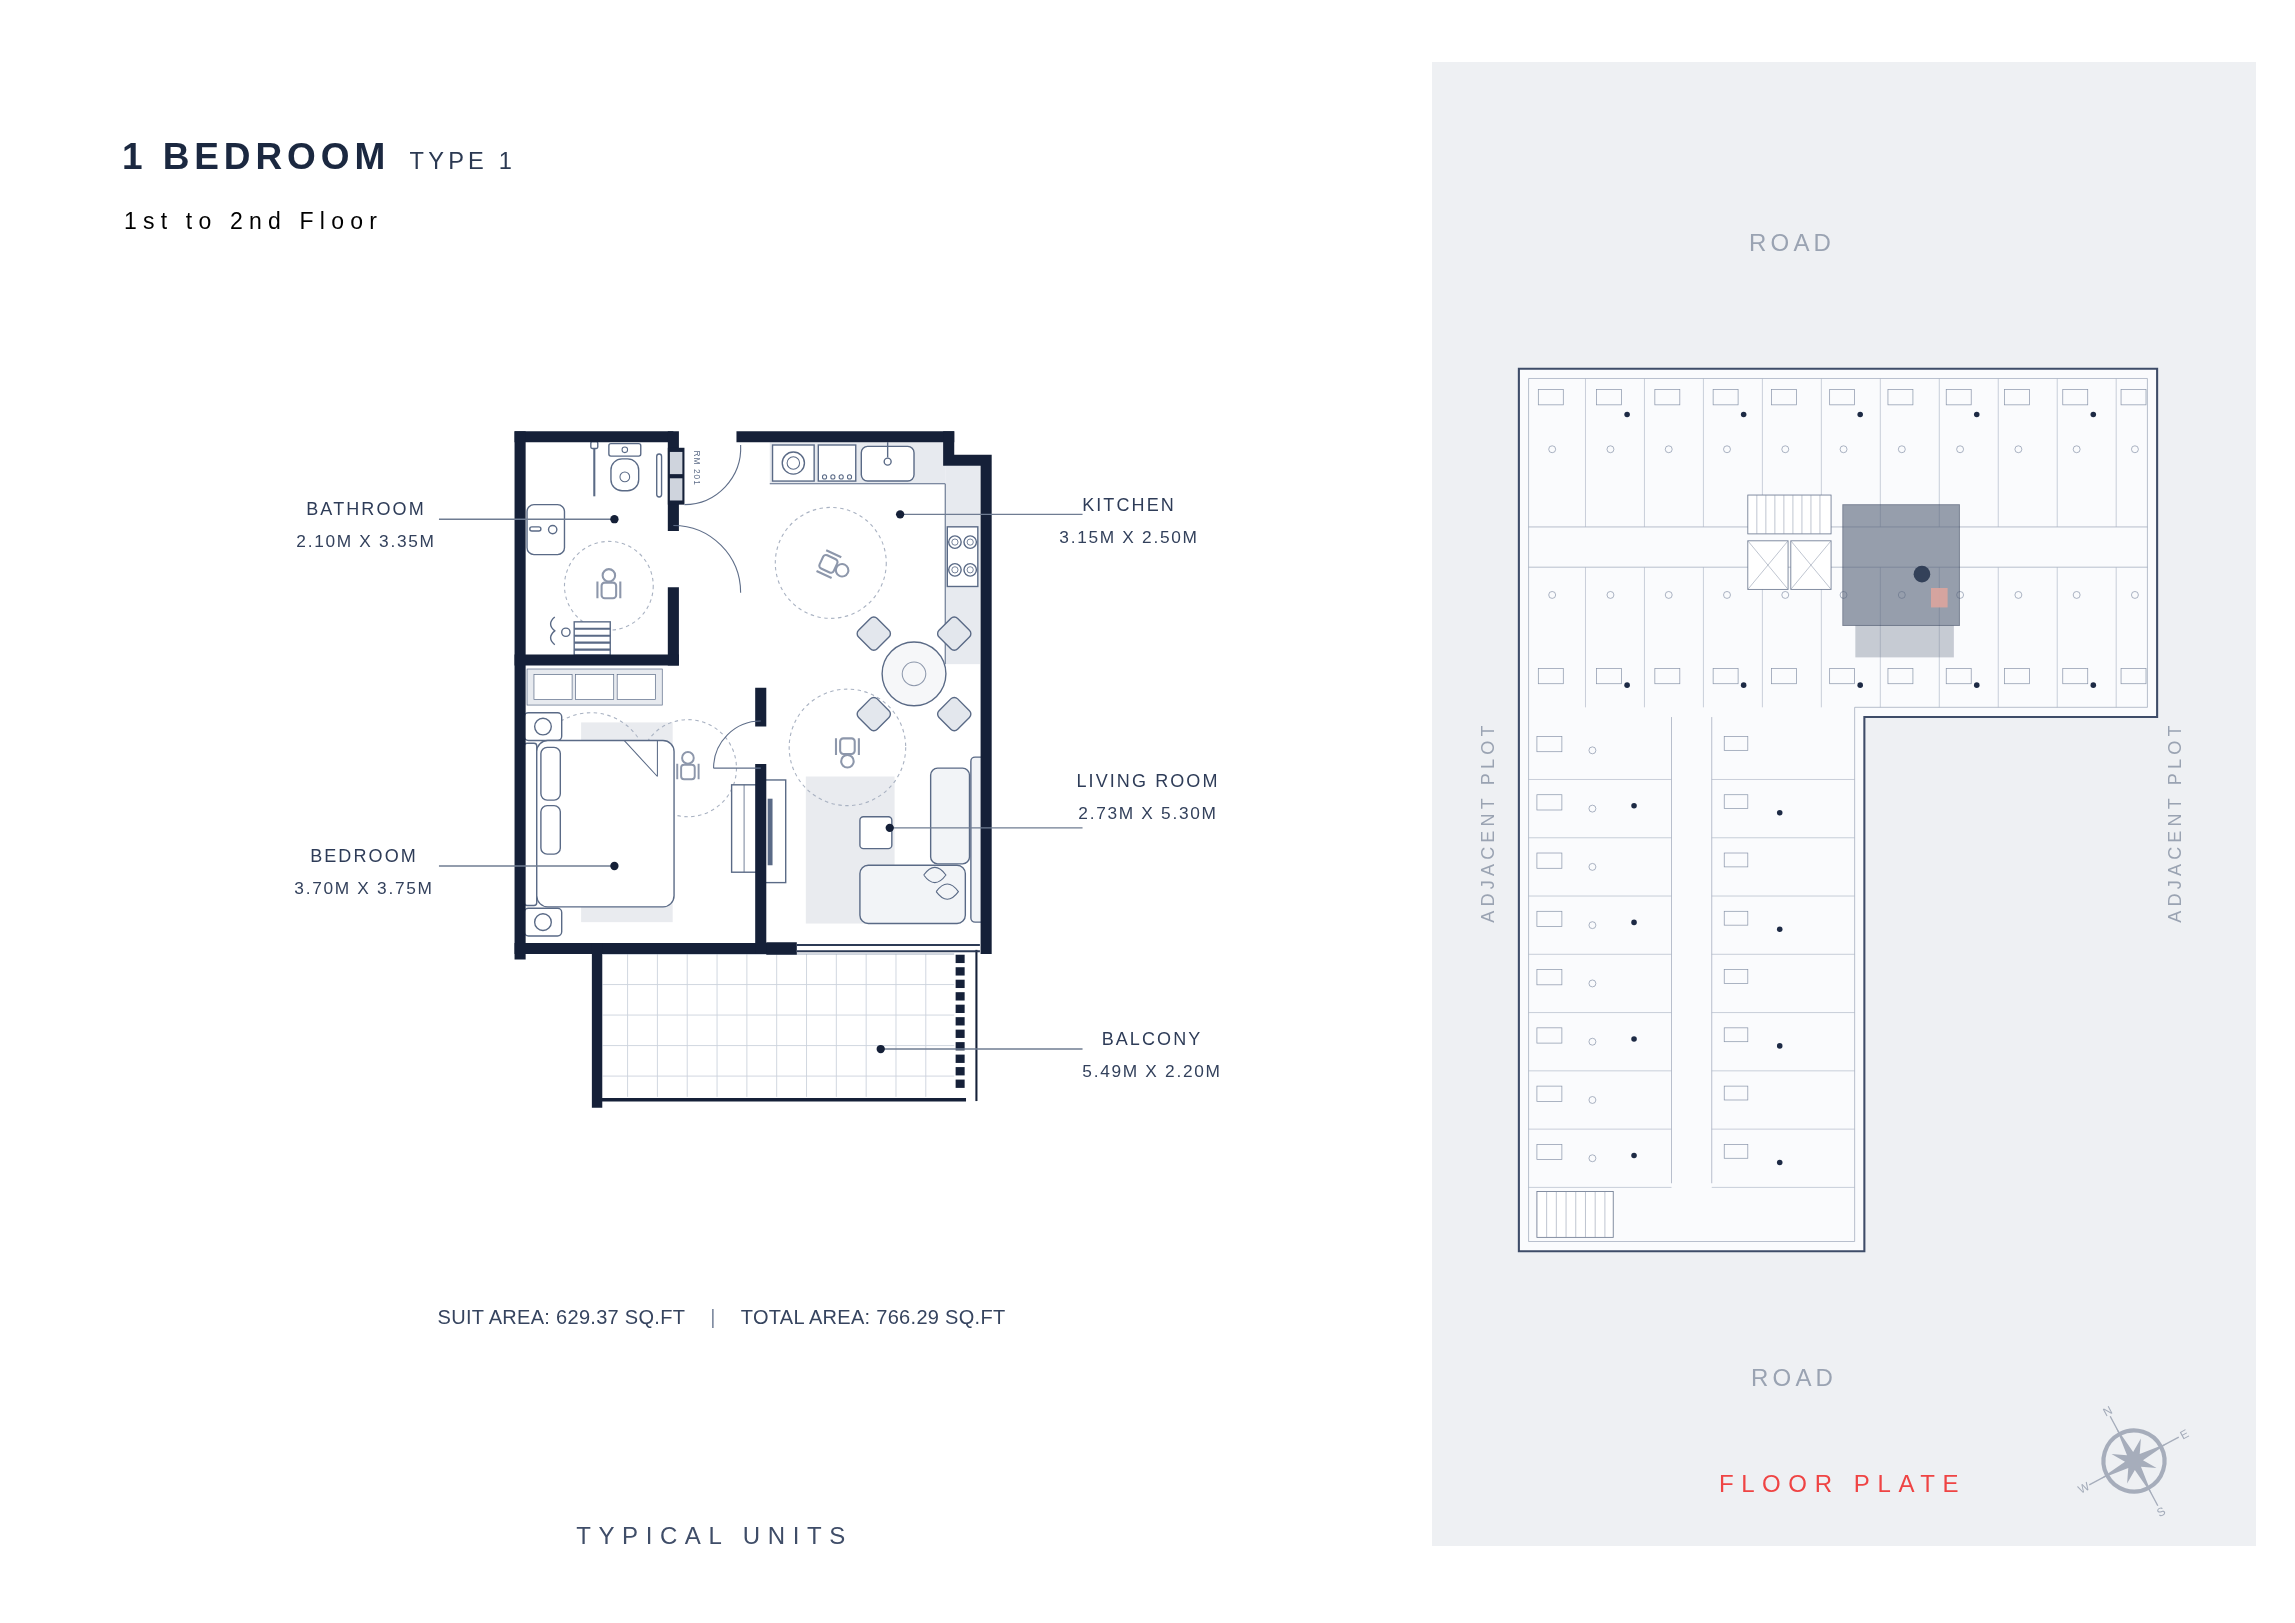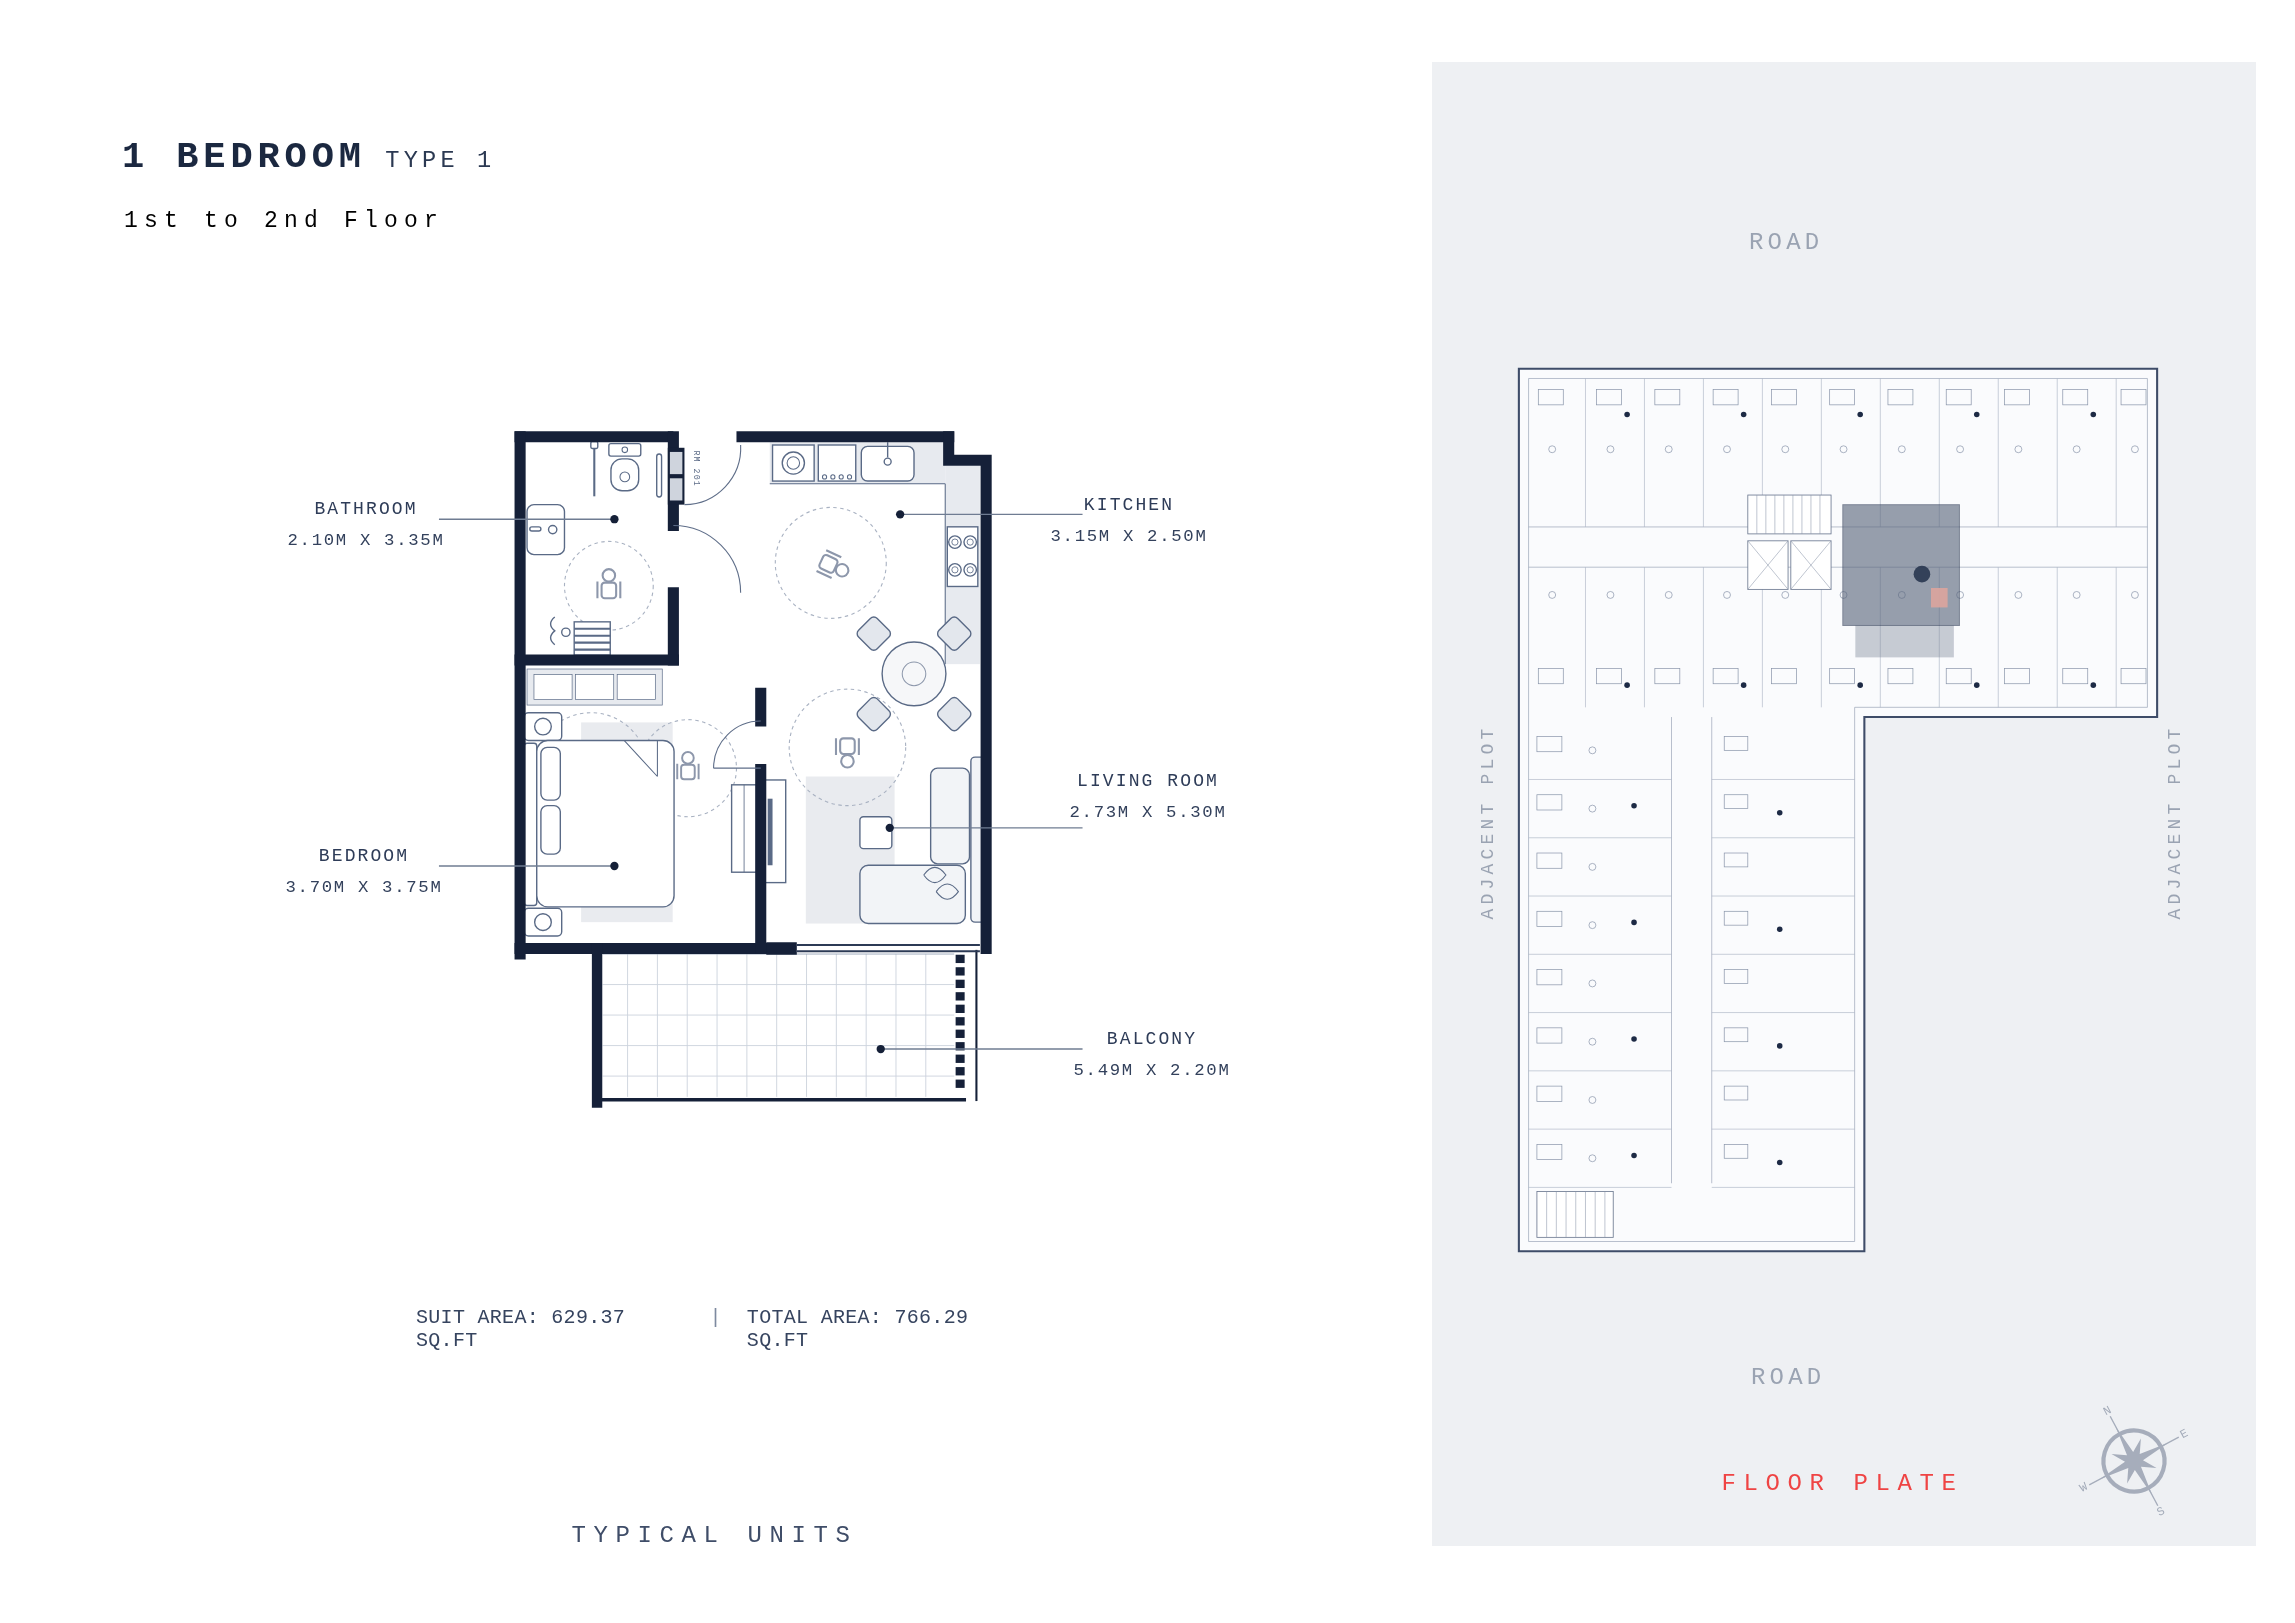--- a/index.html
+++ b/index.html
@@ -1,30 +1,30 @@
 <!DOCTYPE html>
 <html style="font-size:11px"><head>
 <meta charset="utf-8">
 <style>
   html,body{margin:0;padding:0;background:#ffffff;}
   #page{position:relative;width:2295px;height:1623px;background:#ffffff;overflow:hidden;
-        font-family:Liberation Mono, monospace;color:#2e3c58;}
+        font-family:Liberation Sans, sans-serif;color:#2e3c58;}
   
   #title-block{position:absolute;left:122px;top:136px;white-space:nowrap;}
   #title-bold{font-size:37px;font-weight:700;letter-spacing:4.9px;color:#1b2840;}
   #title-light{font-size:23.6px;font-weight:400;letter-spacing:4.2px;color:#2b3952;margin-left:19.4px;}
   #subtitle{position:absolute;left:124px;top:208px;font-size:23px;font-weight:300;
             letter-spacing:6.2px;color:#000000;}
   
   .rlabel{position:absolute;width:222px;text-align:center;line-height:32px;
           font-size:18px;letter-spacing:2.1px;color:#2e3c58;font-weight:400;}
   .rlabel .dims{font-size:17.3px;letter-spacing:1.7px;color:#33415c;}
   
   #areas{position:absolute;left:416px;top:1306px;width:611px;display:flex;
-         justify-content:space-between;gap:25px;font-size:20px;color:#36445f;letter-spacing:0.3px;}
+         justify-content:center;gap:25px;font-size:20px;color:#36445f;letter-spacing:0.3px;}
   #areas .sep{color:#7e8aa0;}
   
   .caption{position:absolute;font-size:24px;font-weight:300;letter-spacing:7.6px;
            color:#3f4d68;text-align:center;width:555px;}
   #caption-left{left:437px;top:1522px;}
   #caption-right{left:1565px;top:1470px;color:#ef4444;}
   
   #panel{position:absolute;left:1432px;top:62px;width:824px;height:1484px;background:#eef0f3;}
   .road{position:absolute;width:167px;text-align:left;font-size:24px;letter-spacing:4.2px;
         color:#9aa3b2;font-weight:400;}

